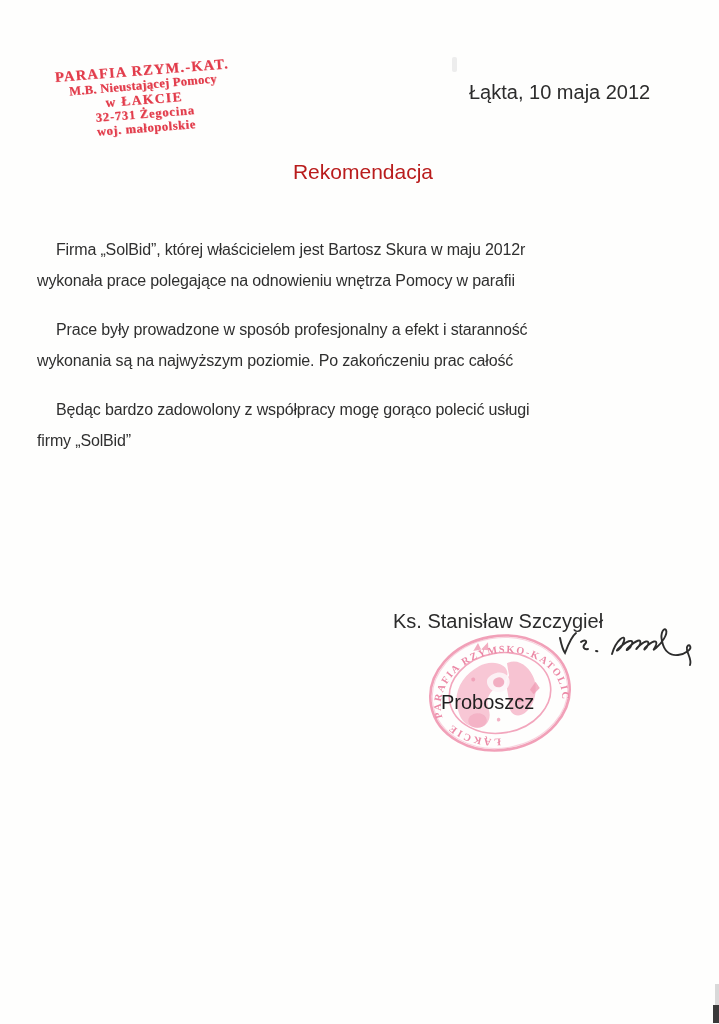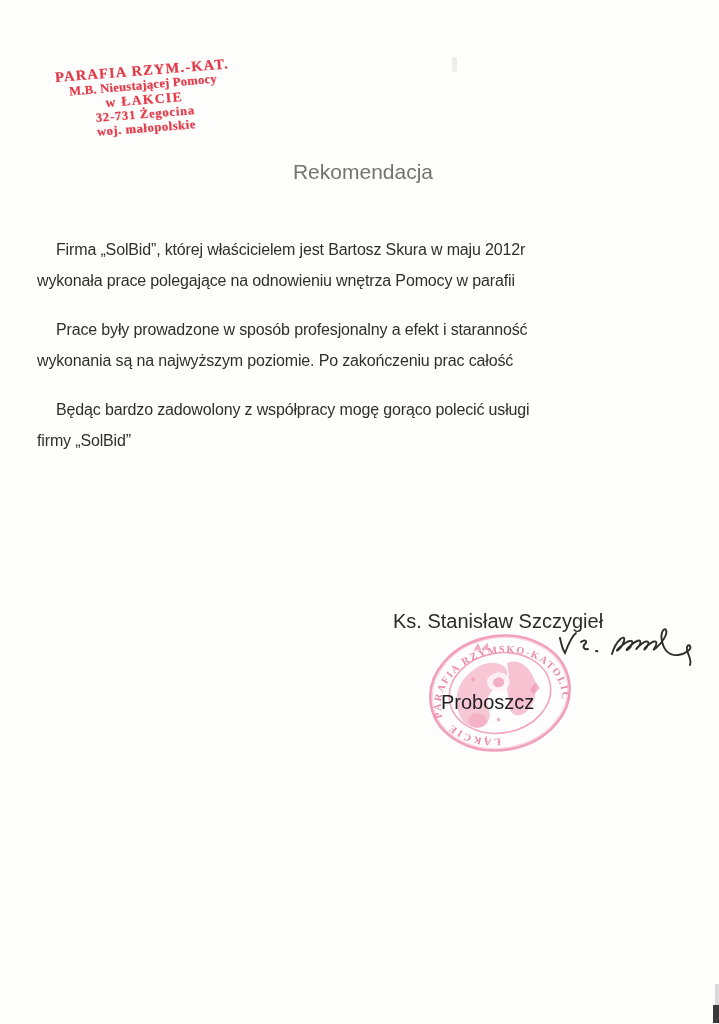--- a/index.html
+++ b/index.html
@@ -30,21 +30,21 @@
   .stamp-l5{font-size:12.5px;letter-spacing:0.6px;}
 
   .date-line{
     position:absolute;left:469px;top:81px;
     font-size:20px;color:#2c2c2c;
   }
 
   .doc-title{
     position:absolute;left:0;right:0;top:160px;
     text-align:center;
-    font-size:21px;color:#737373;padding-left:7px;
+    font-size:21px;color:#b91c1c;padding-left:7px;
   }
 
   .body-text{
     position:absolute;left:37px;top:234px;width:648px;
     font-size:16px;color:#2f2f2f;
     letter-spacing:-0.15px;
   }
   .body-text .t-line{line-height:31.4px;white-space:nowrap;}
   .body-text .indent{padding-left:19px;}
   .para{margin:0;}
@@ -90,20 +90,21 @@
 <div class="page">
 
   <div class="parish-stamp">
     <div class="stamp-l1">PARAFIA RZYM.-KAT.</div>
     <div class="stamp-l2">M.B. Nieustającej Pomocy</div>
     <div class="stamp-l3">w ŁAKCIE</div>
     <div class="stamp-l4">32-731 Żegocina</div>
     <div class="stamp-l5">woj. małopolskie</div>
   </div>
 
+  <div class="date-line">Łąkta, 10 maja 2012</div>
 
   <div class="doc-title">Rekomendacja</div>
 
   <div class="body-text">
     <div class="para">
       <div class="t-line indent">Firma „SolBid”, której właścicielem jest Bartosz Skura w maju 2012r</div>
       <div class="t-line">wykonała prace polegające na odnowieniu wnętrza Pomocy w parafii</div>
     </div>
     <div class="para">
       <div class="t-line indent">Prace były prowadzone w sposób profesjonalny a efekt i staranność</div>

